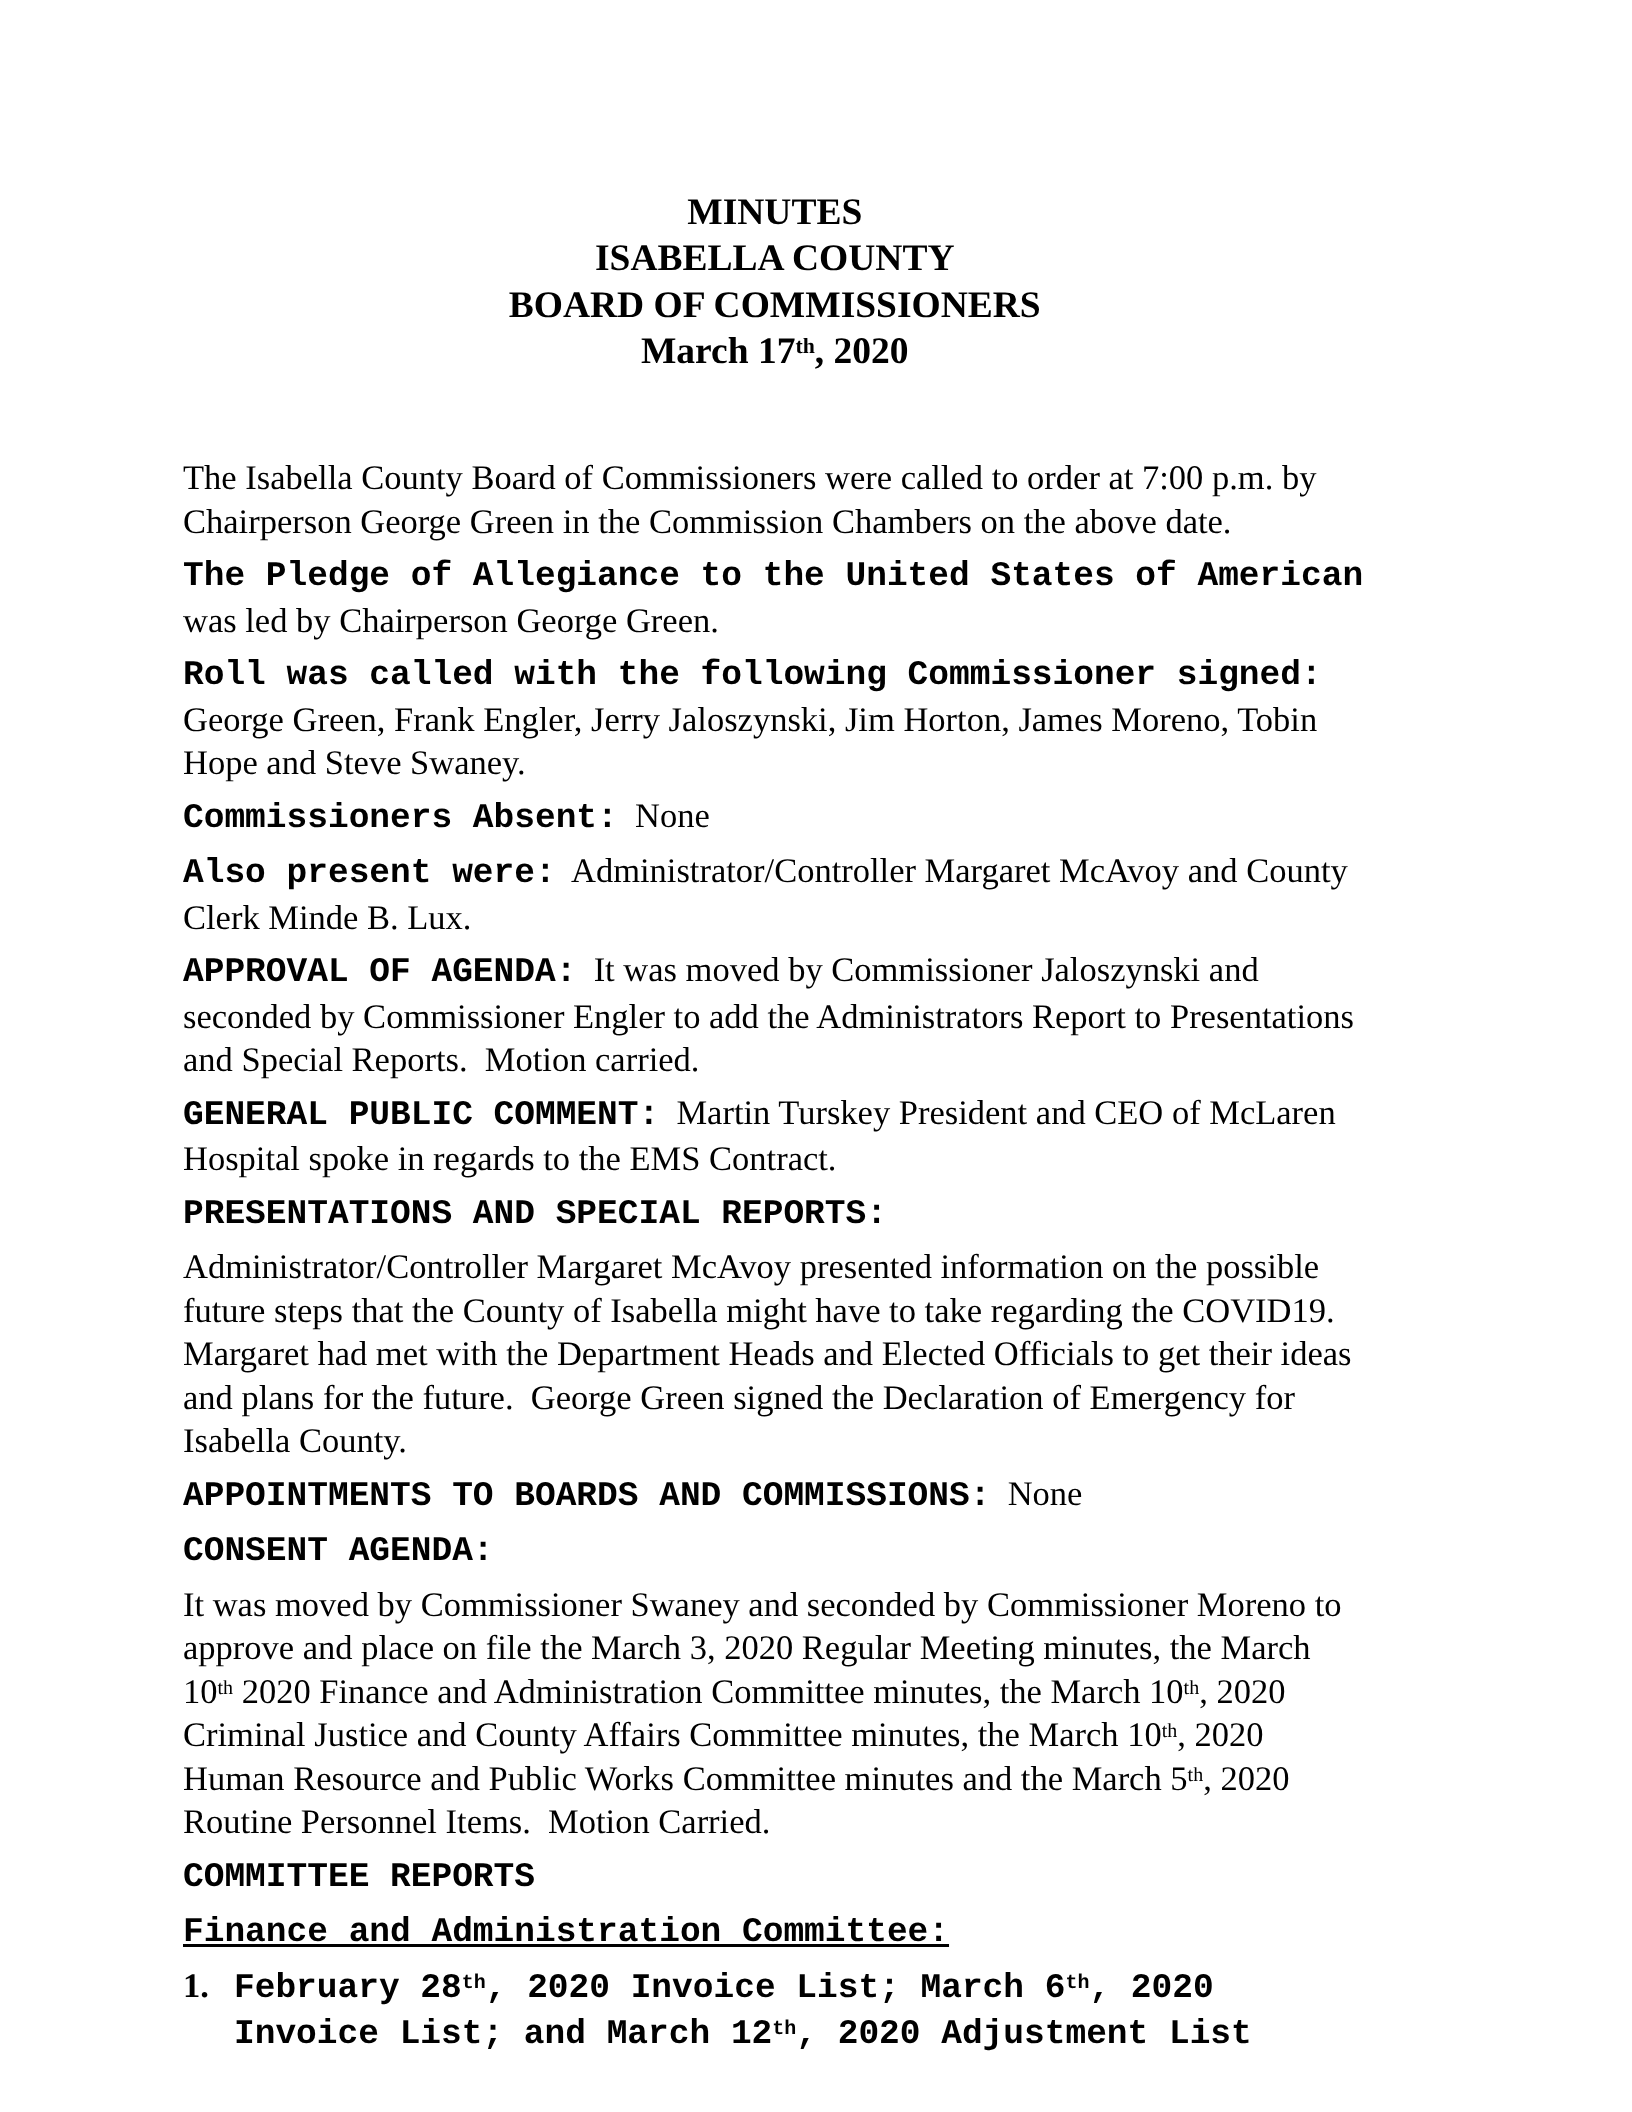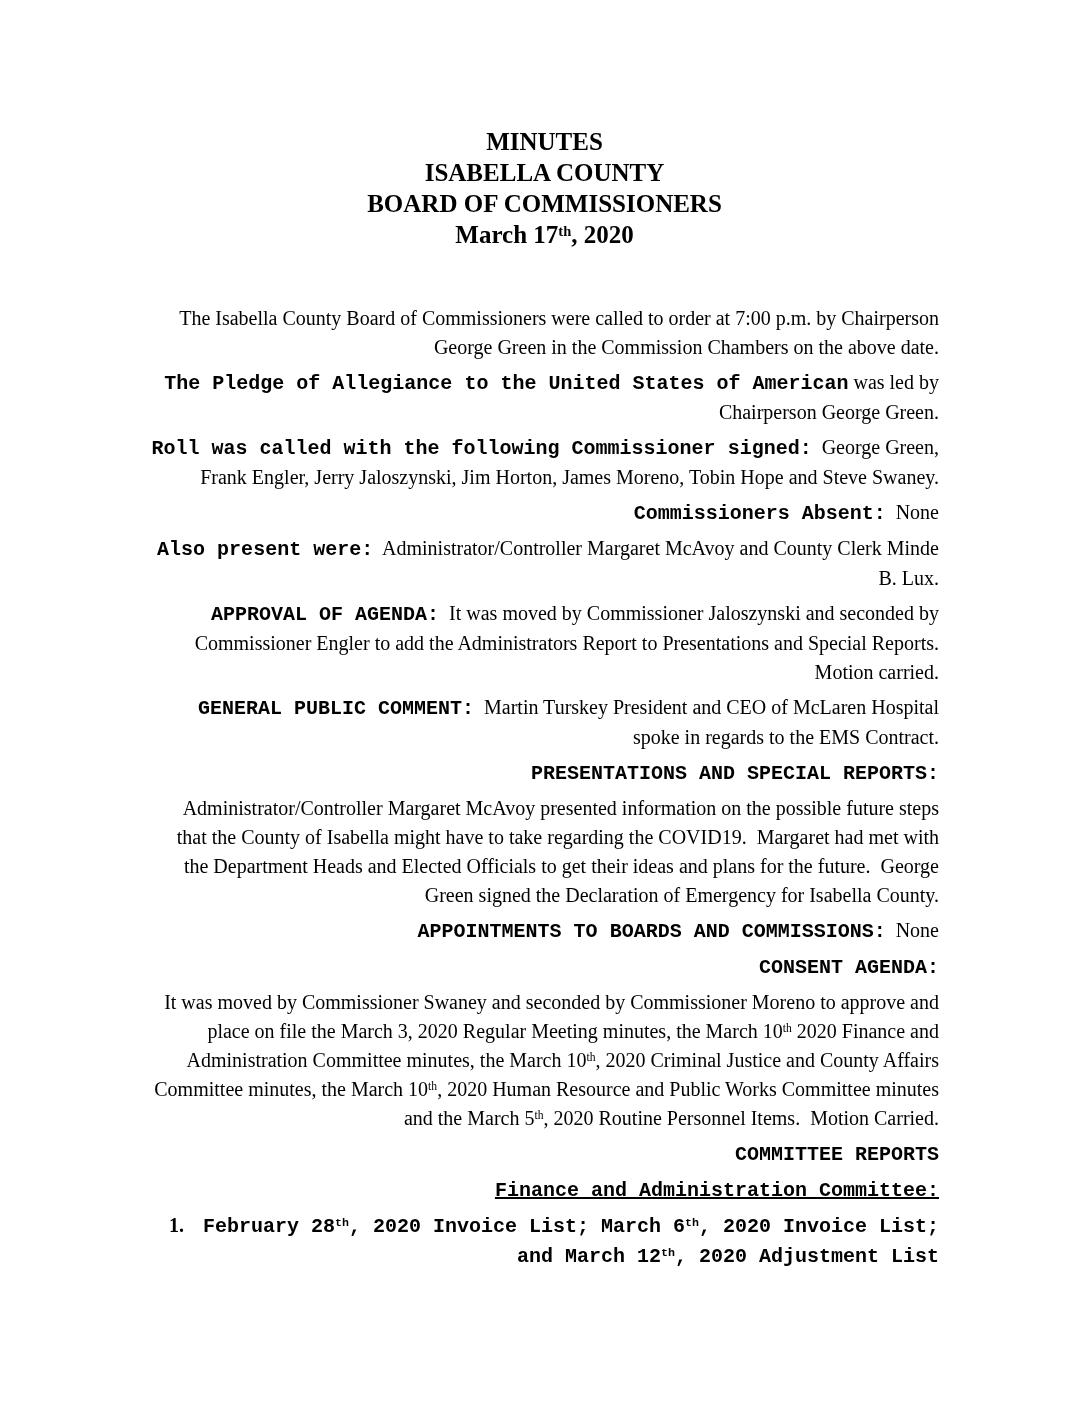--- a/index.html
+++ b/index.html
@@ -14,33 +14,31 @@
     font-family: "Liberation Serif", "DejaVu Serif", serif;
     -webkit-font-smoothing: antialiased;
   }
   .page {
     box-sizing: border-box;
     width: 1041px;
     height: 1408px;
     padding: 126px 130px 0 122px;
     background: #ffffff;
     overflow: hidden;
-    margin-left: 28px;
   }
   .title-block {
     text-align: center;
     font-weight: bold;
     font-size: 25px;
     line-height: 31px;
     margin: 0 0 54px 0;
   }
   .content {
-    font-size: 20px;
+    font-size: 23px;
     line-height: 29px;
-    text-align: right;
   }
   .para {
     margin: 0 0 6px 0;
     white-space: pre-wrap;
   }
   .b { font-weight: bold; font-family: Liberation Mono, monospace; }
   .u { text-decoration: underline; }
   sup.sup {
     font-size: 0.58em;
     line-height: 0;

